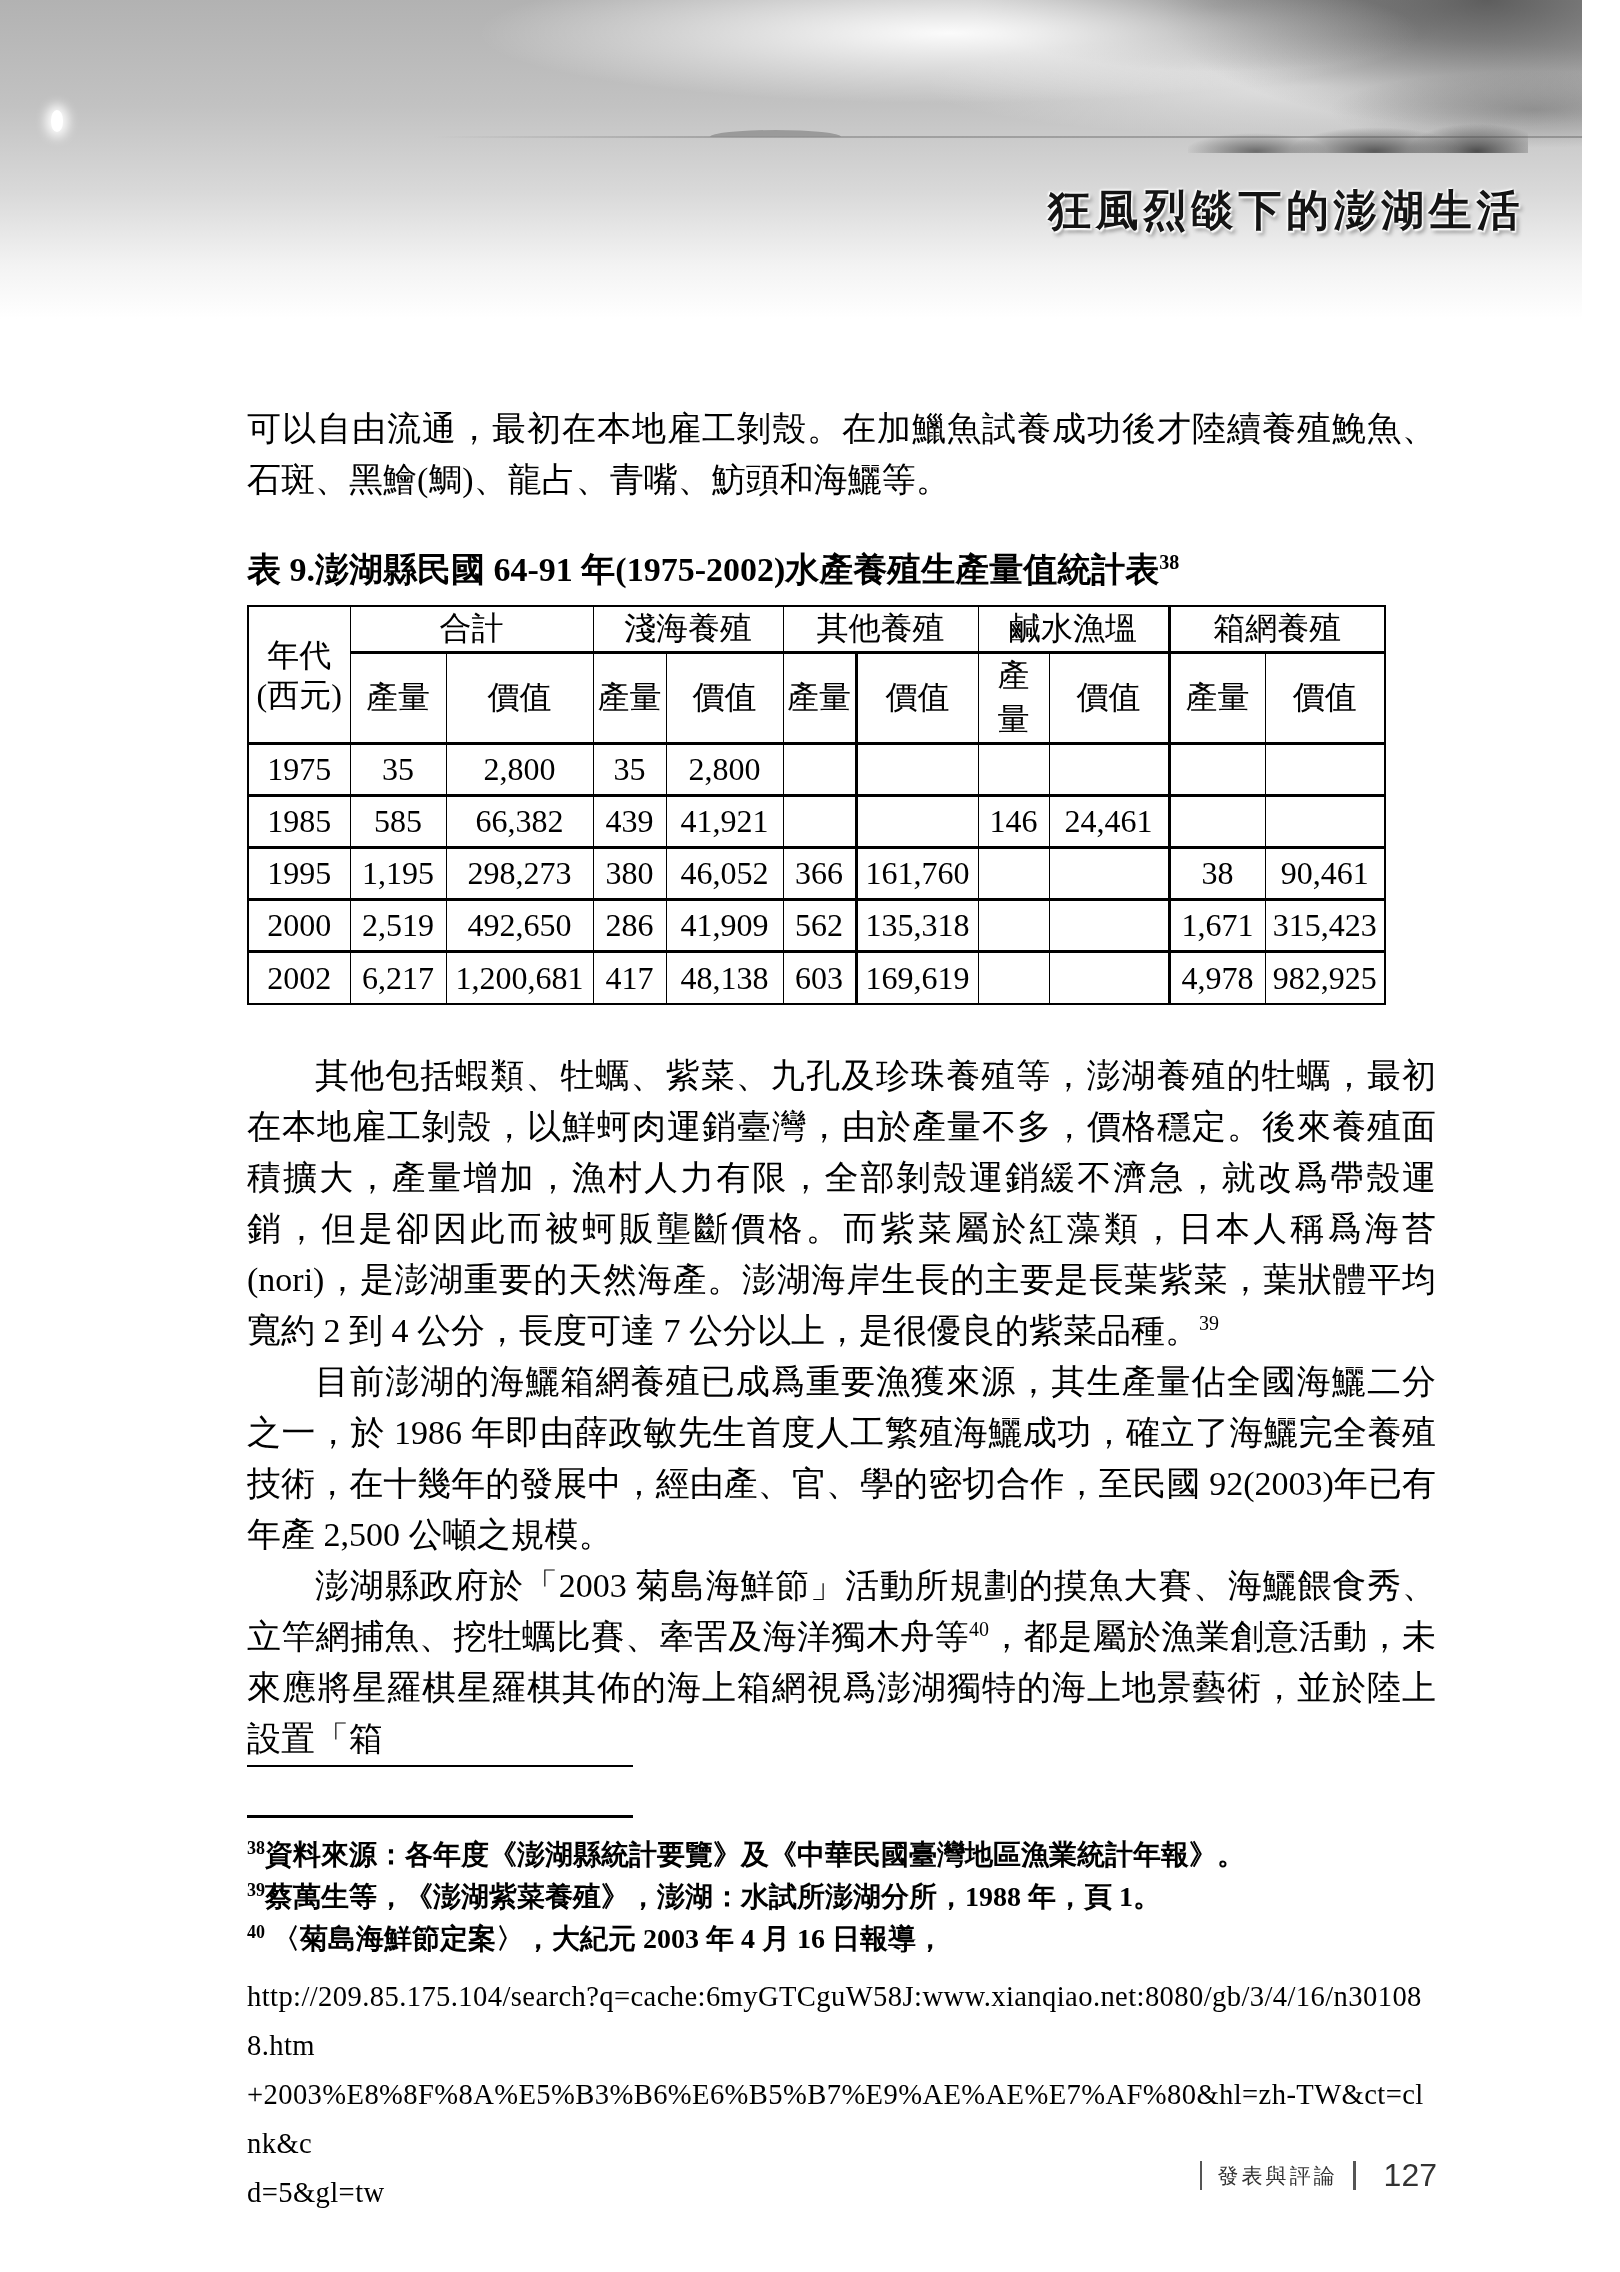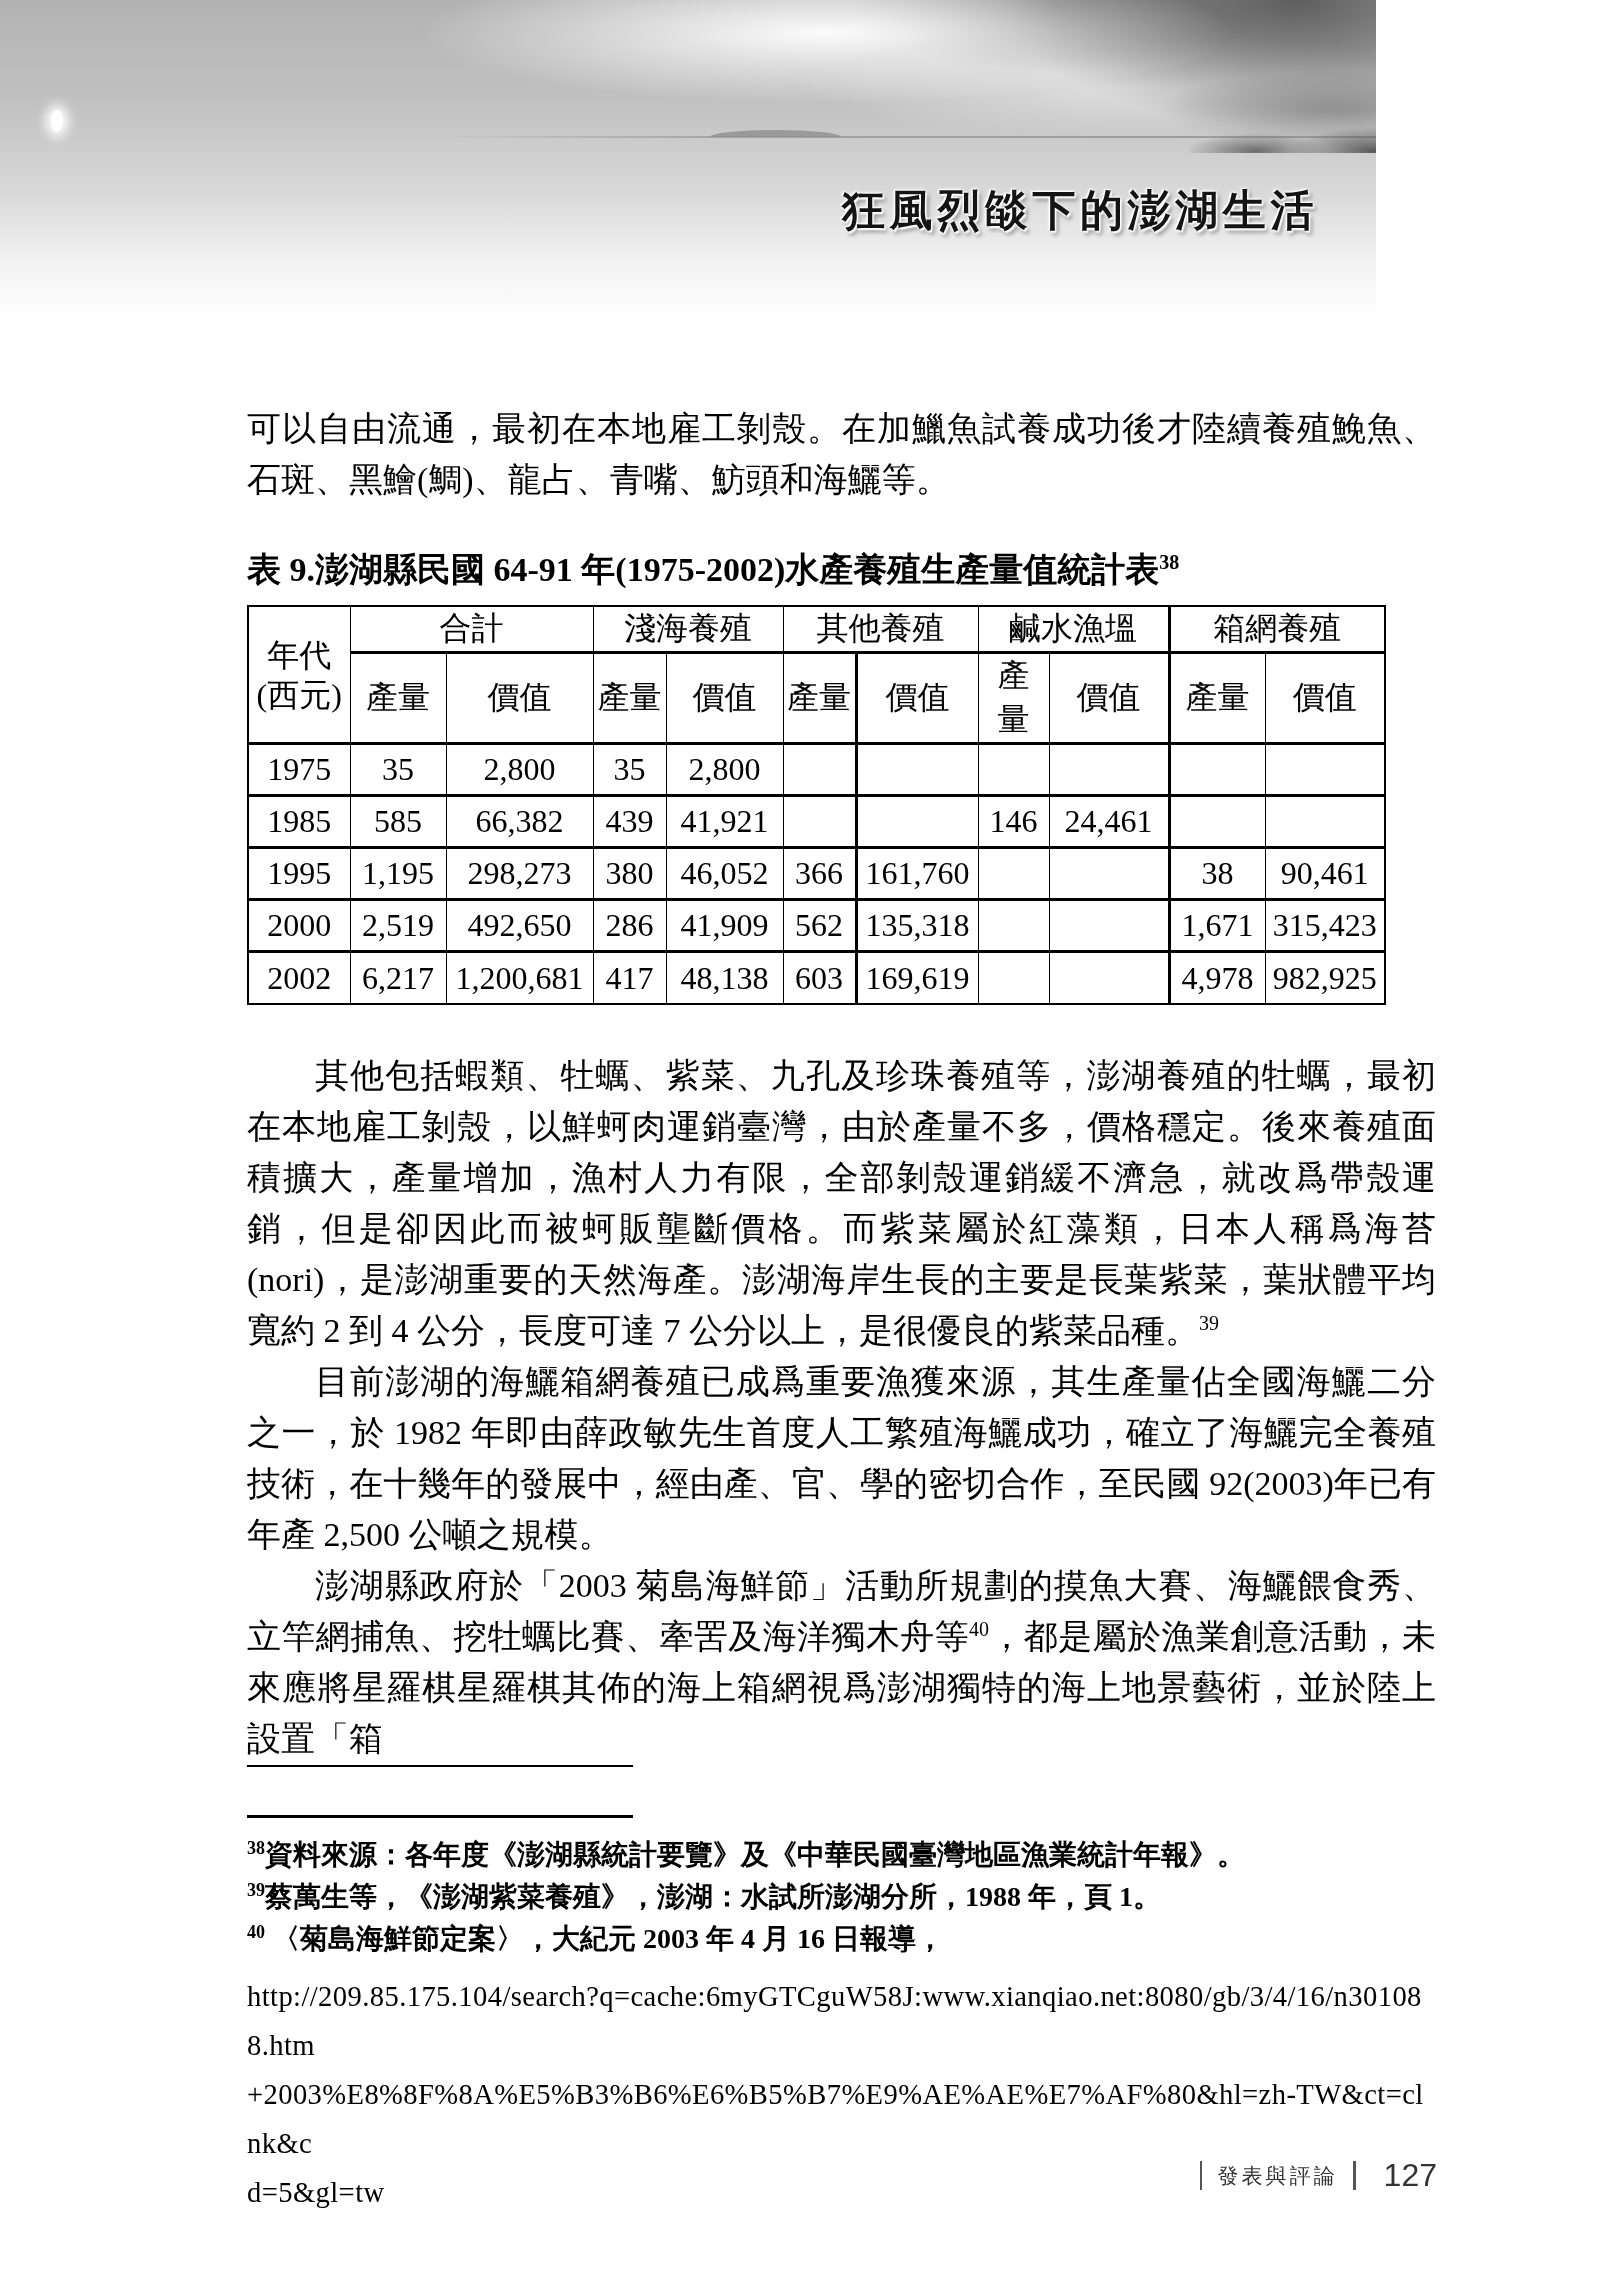--- a/index.html
+++ b/index.html
@@ -1,21 +1,21 @@
 <!DOCTYPE html>
 <html style="font-size:12.3px"><head>
 <meta charset="utf-8">
 <style>
   * { margin:0; padding:0; box-sizing:border-box; }
   html,body { background:#ffffff; }
   body { font-family:"Liberation Serif","DejaVu Serif",serif; color:#000; }
   .page { position:relative; width:1621px; height:2273px; background:#fff; overflow:hidden; }
 
   
-  .banner { position:relative; width:1376px; height:332px; overflow:hidden;
+  .banner { position:relative; width:1582px; height:332px; overflow:hidden;
     background:
       radial-gradient(ellipse 48% 34% at 60% 10%, rgba(255,255,255,0.95) 0%, rgba(255,255,255,0) 62%),
       radial-gradient(ellipse 30% 55% at 94% 0%,  rgba(82,82,82,0.88) 0%, rgba(82,82,82,0) 70%),
       radial-gradient(ellipse 22% 28% at 77% 2%,  rgba(105,105,105,0.75) 0%, rgba(105,105,105,0) 70%),
       radial-gradient(ellipse 18% 16% at 97% 33%, rgba(125,125,125,0.65) 0%, rgba(125,125,125,0) 72%),
       radial-gradient(ellipse 35% 22% at 83% 26%, rgba(240,240,240,0.7) 0%, rgba(240,240,240,0) 70%),
       linear-gradient(to bottom, #b2b2b2 0%, #c2c2c2 32%, #d9d9d9 58%, #f3f3f3 80%, #ffffff 96%);
   }
   .horizon { position:absolute; left:432px; top:136px; width:1188px; height:1.5px;
     background:linear-gradient(to right, rgba(140,140,140,0), rgba(130,130,130,.55) 25%, rgba(120,120,120,.6)); }
@@ -200,21 +200,21 @@
         <td>982,925</td>
       </tr>
     </tbody>
       </table>
 
     <p class="para indent after-table">
       <span>其他包括蝦類、牡蠣、紫菜、九孔及珍珠養殖等，澎湖養殖的牡蠣，最初在本地雇工剝殼，以鮮蚵肉運銷臺灣，由於產量不多，價格穩定。後來養殖面積擴大，產量增加，漁村人力有限，全部剝殼運銷緩不濟急，就改爲帶殼運銷，但是卻因此而被蚵販壟斷價格。而紫菜屬於紅藻類，日本人稱爲海苔(nori)，是澎湖重要的天然海產。澎湖海岸生長的主要是長葉紫菜，葉狀體平均寬約 2 到 4 公分，長度可達 7 公分以上，是很優良的紫菜品種。</span><sup class="fnref">39</sup>
     </p>
 
     <p class="para indent">
-      <span>目前澎湖的海鱺箱網養殖已成爲重要漁獲來源，其生產量佔全國海鱺二分之一，於 1982 年即由薛政敏先生首度人工繁殖海鱺成功，確立了海鱺完全養殖技術，在十幾年的發展中，經由產、官、學的密切合作，至民國 92(2003)年已有年產 2,500 公噸之規模。</span>
+      <span>目前澎湖的海鱺箱網養殖已成爲重要漁獲來源，其生產量佔全國海鱺二分之一，於 1986 年即由薛政敏先生首度人工繁殖海鱺成功，確立了海鱺完全養殖技術，在十幾年的發展中，經由產、官、學的密切合作，至民國 92(2003)年已有年產 2,500 公噸之規模。</span>
     </p>
 
     <p class="para indent">
       <span>澎湖縣政府於「2003 菊島海鮮節」活動所規劃的摸魚大賽、海鱺餵食秀、立竿網捕魚、挖牡蠣比賽、牽罟及海洋獨木舟等</span><sup class="fnref">40</sup><span>，都是屬於漁業創意活動，未來應將星羅棋星羅棋其佈的海上箱網視爲澎湖獨特的海上地景藝術，並於陸上設置「箱</span>
     </p>
   </div>
 
   <div class="fn-rule-1"></div>
   <div class="fn-rule-2"></div>
 

